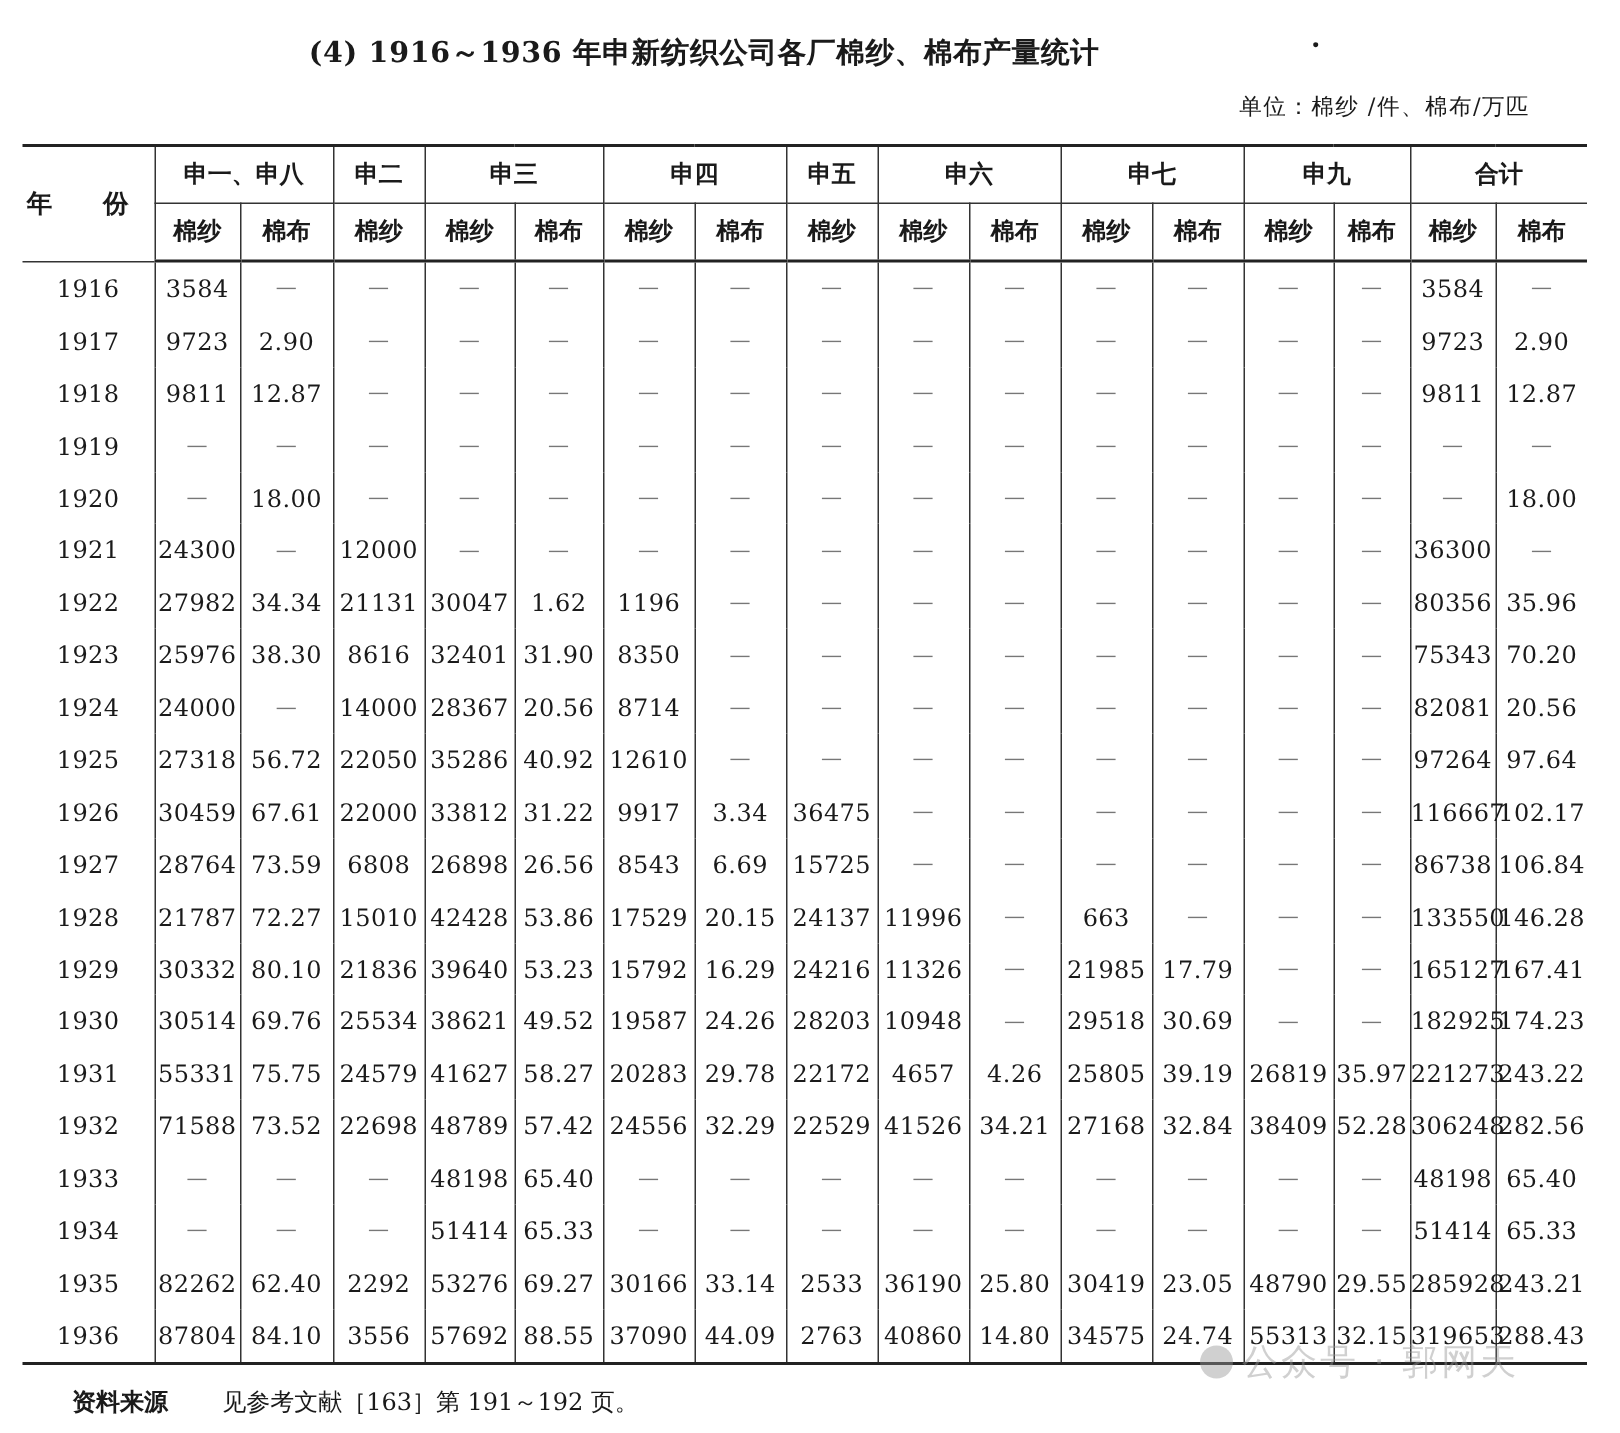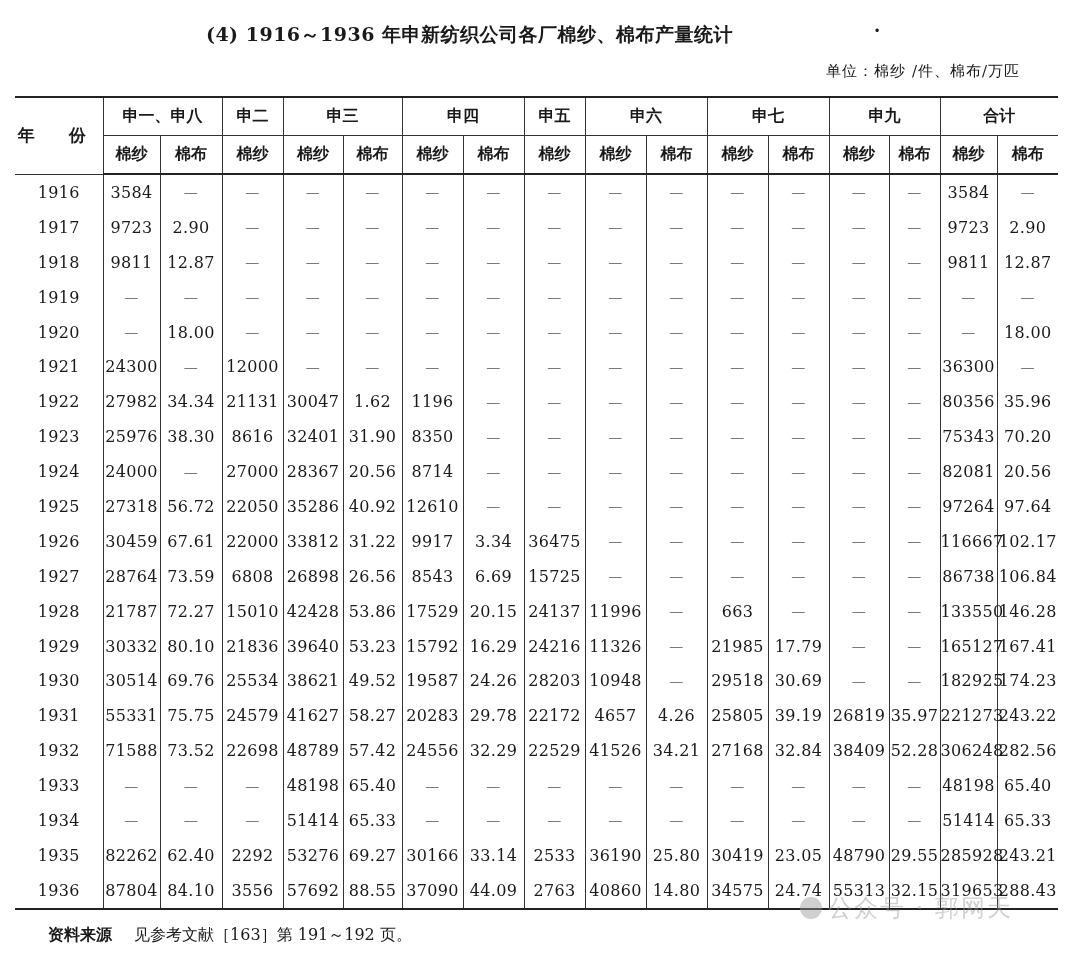--- a/index.html
+++ b/index.html
@@ -29,21 +29,21 @@
   thead th { font-weight: bold; font-size: 16px; font-family: "DejaVu Sans", "Liberation Sans", sans-serif; }
   thead tr.grp th { height: 37px; border-bottom: 1.5px solid #333; margin-top: 17px; }
   thead tr.sub th { height: 37px; border-bottom: 2px solid #222; }
   thead th.year-h { letter-spacing: 14px; font-size: 17px; }
   tbody td { height: 34.9px; font-size: 16px; letter-spacing: 0.3px; }
   tbody td.year { font-size: 16px; margin-top: 20px; }
   tbody td.dash { color: #777; font-size: 14px; }
   .footer {
     position: absolute; top: 925px; left: 48px; font-size: 16px;
   }
-  .footer .label { font-weight: bold; font-family: "DejaVu Sans", "Liberation Sans", sans-serif; margin-right: 17px; }
+  .footer .label { font-weight: bold; font-family: "DejaVu Sans", "Liberation Sans", sans-serif; margin-right: 31px; }
   .watermark {
     position: absolute; left: 800px; top: 892px; font-size: 24px; color: rgba(150,150,150,0.45);
     font-family: "DejaVu Sans", sans-serif; letter-spacing: 2px;
   }
   .watermark .wm-icon {
     display: inline-block; width: 22px; height: 22px; border-radius: 50%;
     background: rgba(150,150,150,0.45); vertical-align: -3px; margin-right: 6px;
   }
 </style>
 </head>
@@ -257,21 +257,21 @@
         <td class="dash">—</td>
         <td class="dash">—</td>
         <td class="dash">—</td>
         <td>75343</td>
         <td>70.20</td>
       </tr>
       <tr>
         <td class="year">1924</td>
         <td>24000</td>
         <td class="dash">—</td>
-        <td>27000</td>
+        <td>14000</td>
         <td>28367</td>
         <td>20.56</td>
         <td>8714</td>
         <td class="dash">—</td>
         <td class="dash">—</td>
         <td class="dash">—</td>
         <td class="dash">—</td>
         <td class="dash">—</td>
         <td class="dash">—</td>
         <td class="dash">—</td>

